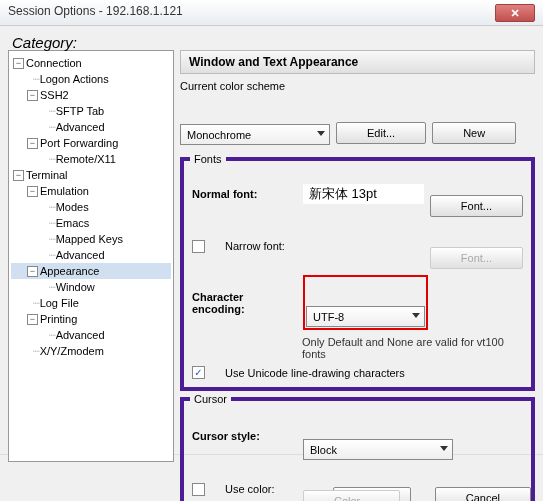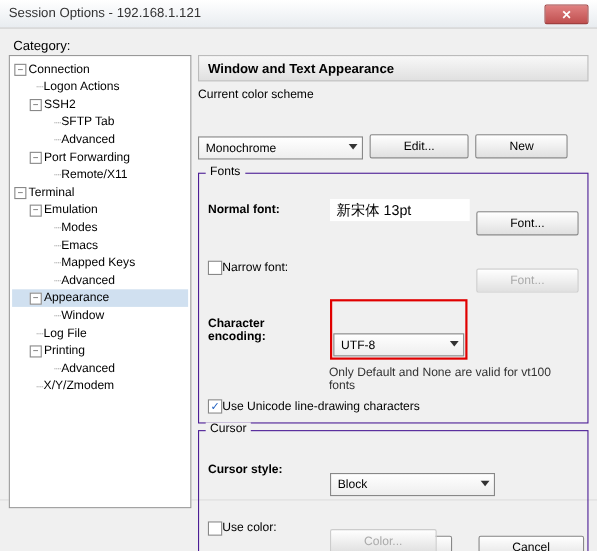--- a/index.html
+++ b/index.html
@@ -31,21 +31,22 @@
     }
     .content {
       display: flex;
       height: 428px;
       padding: 8px;
       gap: 6px;
     }
     .category-label {
       position: absolute;
       top: 34px; left: 12px;
-      font-size: 12px;
+      font-size: 15px;
+      font-style: italic;
     }
     .tree-panel {
       width: 166px;
       height: 412px;
       margin-top: 16px;
       border: 1px solid #999;
       background: #fff;
       overflow: auto;
       padding: 4px 2px;
     }
@@ -82,21 +83,21 @@
       gap: 6px;
     }
     .panel-header {
       background: linear-gradient(#f8f8f8, #e0e0e0);
       border: 1px solid #bbb;
       padding: 4px 8px;
       font-weight: bold;
       font-size: 12px;
     }
     .groupbox {
-      border: 1px solid #4c1d95;
+      border: 4px solid #4c1d95;
       padding: 10px 8px 8px 8px;
       position: relative;
     }
     .groupbox-title {
       position: absolute;
       top: -8px; left: 6px;
       background: #f0f0f0;
       padding: 0 4px;
       font-size: 11px;
     }
@@ -146,21 +147,21 @@
       padding: 2px 6px;
       font-size: 13px;
       flex: 1;
       height: 20px;
       display: flex;
       align-items: center;
     }
     .checkbox-row {
       display: flex;
       align-items: center;
-      gap: 0;
+      gap: 20px;
       font-size: 11px;
     }
     .checkbox {
       width: 13px; height: 13px;
       border: 1px solid #888;
       background: #fff;
       display: inline-flex;
       align-items: center; justify-content: center;
       font-size: 10px;
       color: #2060c0;

